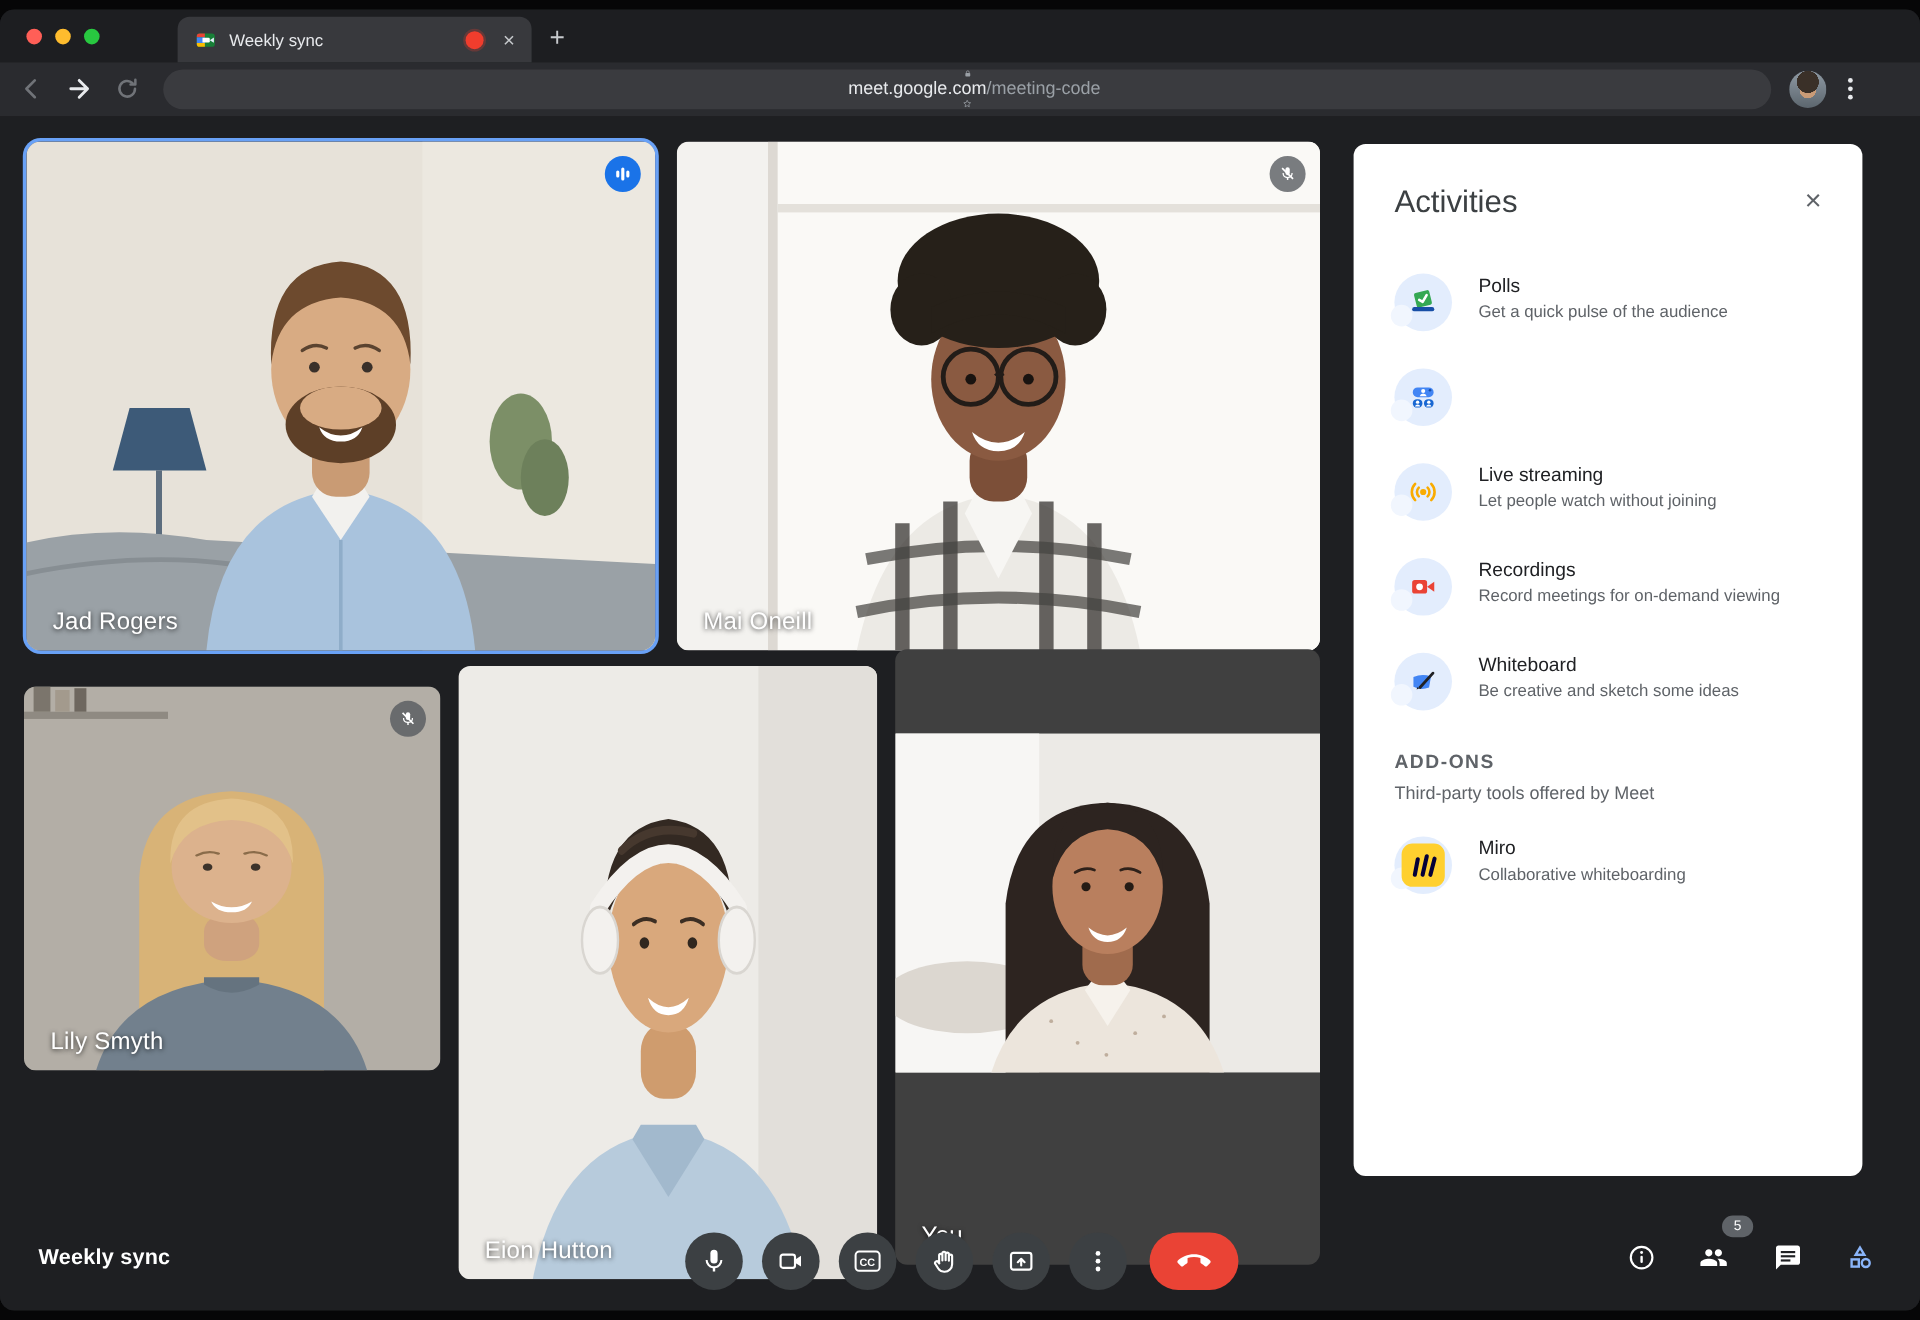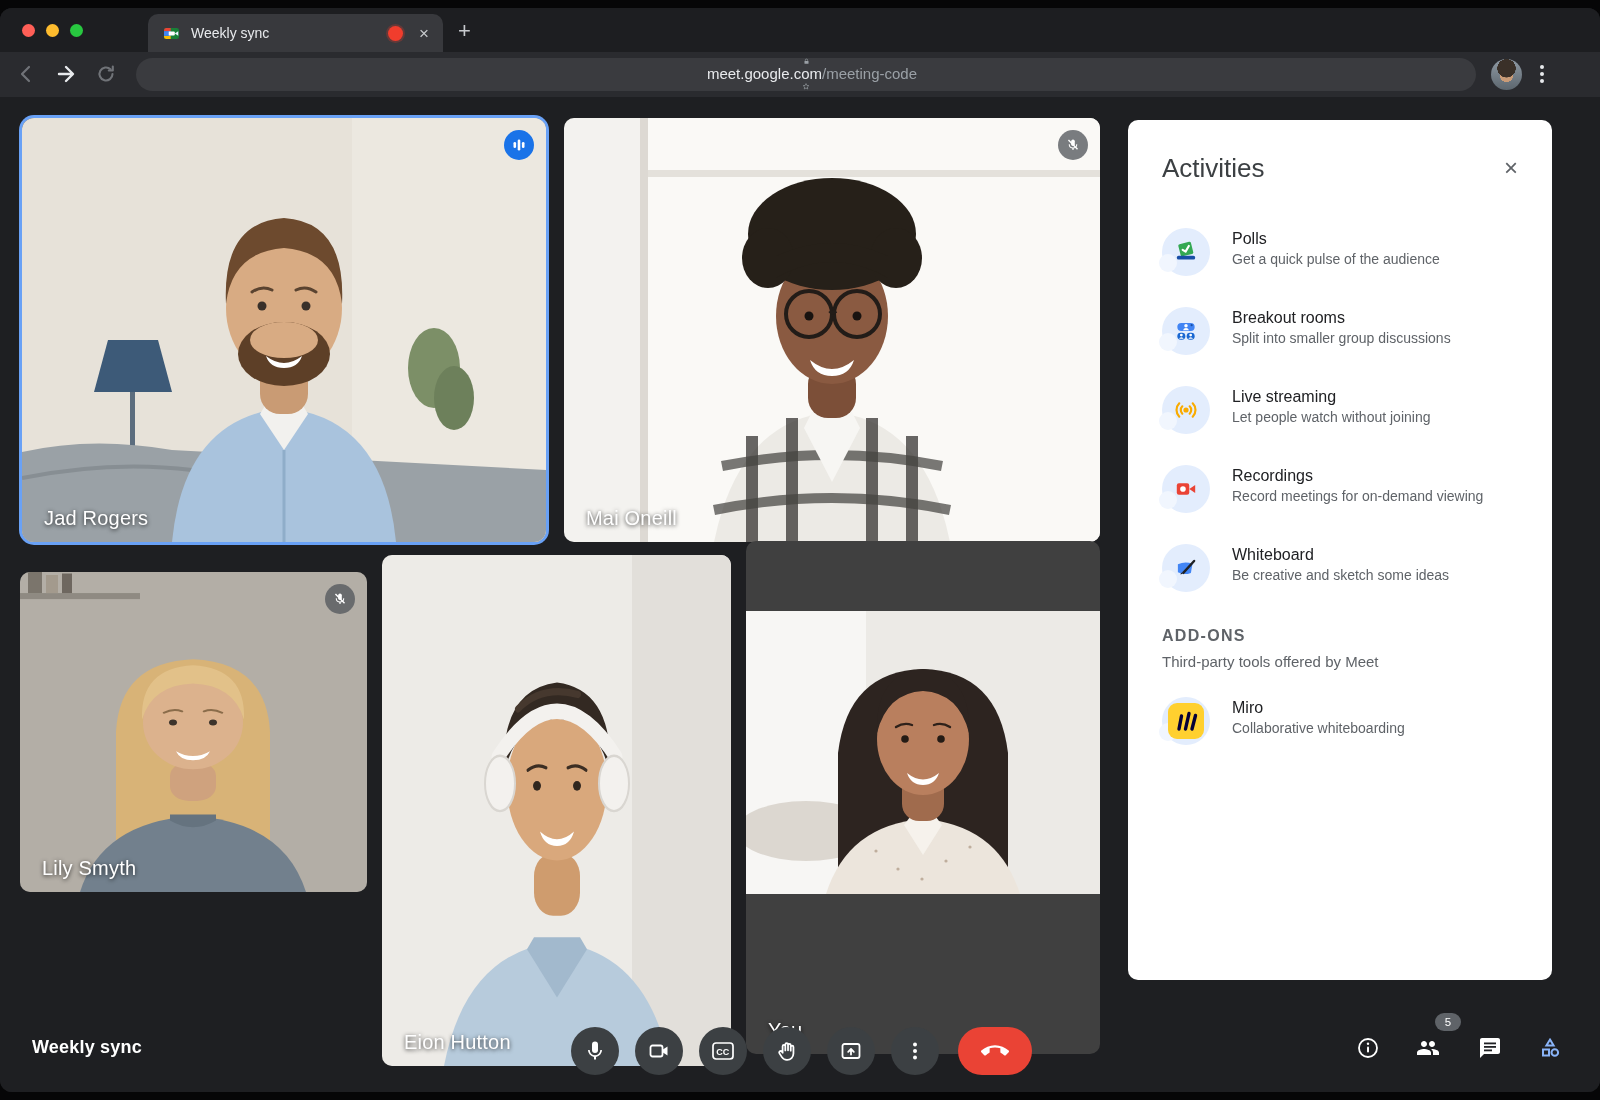--- a/index.html
+++ b/index.html
@@ -311,24 +311,20 @@
                 <path d="M9.3 11.2 a2.8 2.8 0 0 1 5.4 0 Z" fill="#fff"></path>
               <circle cx="17.2" cy="6.6" r="1" fill="#174ea6"></circle>
               <rect x="4" y="13.5" width="7.4" height="6.5" rx="3.2" fill="#1967d2"></rect>
               <rect x="12.6" y="13.5" width="7.4" height="6.5" rx="3.2" fill="#1967d2"></rect>
               <circle cx="7.7" cy="15.8" r="1.3" fill="#fff"></circle>
                 <path d="M5.6 19.2 a2.2 2.2 0 0 1 4.2 0 Z" fill="#fff"></path>
               <circle cx="16.3" cy="15.8" r="1.3" fill="#fff"></circle>
                 <path d="M14.2 19.2 a2.2 2.2 0 0 1 4.2 0 Z" fill="#fff"></path>
             </svg>
           </span>
-          <span class="act-txt">
-              <div class="act-name">Breakout rooms</div>
-          <div class="act-desc">Split into smaller group discussions</div>
-            </span>
         </div>
         <div class="act-row">
           <span class="act-ic">
             <svg width="26" height="26" viewBox="0 0 24 24">
               <circle cx="12" cy="12" r="2.4" fill="#f9ab00"></circle>
               <path d="M8.6 8.6 a4.8 4.8 0 0 0 0 6.8 M15.4 8.6 a4.8 4.8 0 0 1 0 6.8" stroke="#f9ab00" stroke-width="2" fill="none" stroke-linecap="round"></path>
               <path d="M5.8 5.8 a8.8 8.8 0 0 0 0 12.4 M18.2 5.8 a8.8 8.8 0 0 1 0 12.4" stroke="#f9ab00" stroke-width="2" fill="none" stroke-linecap="round"></path>
             </svg>
           </span>
           <span class="act-txt">

